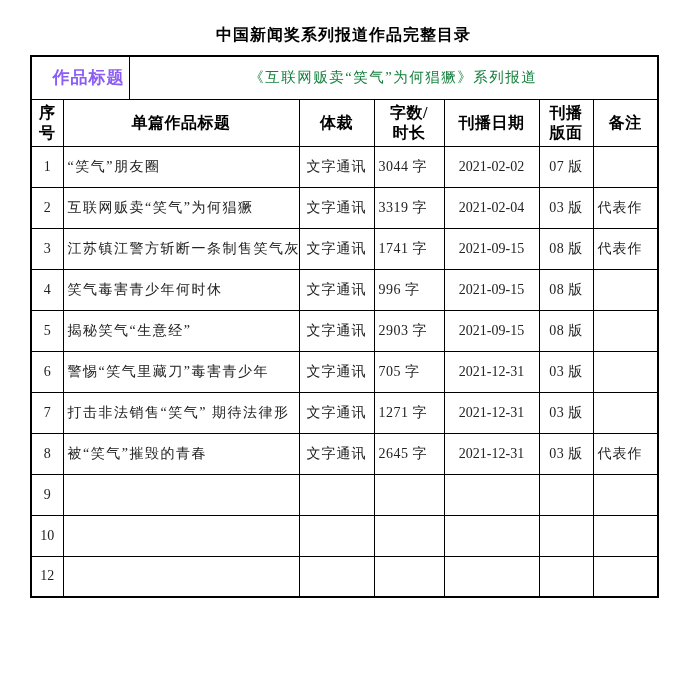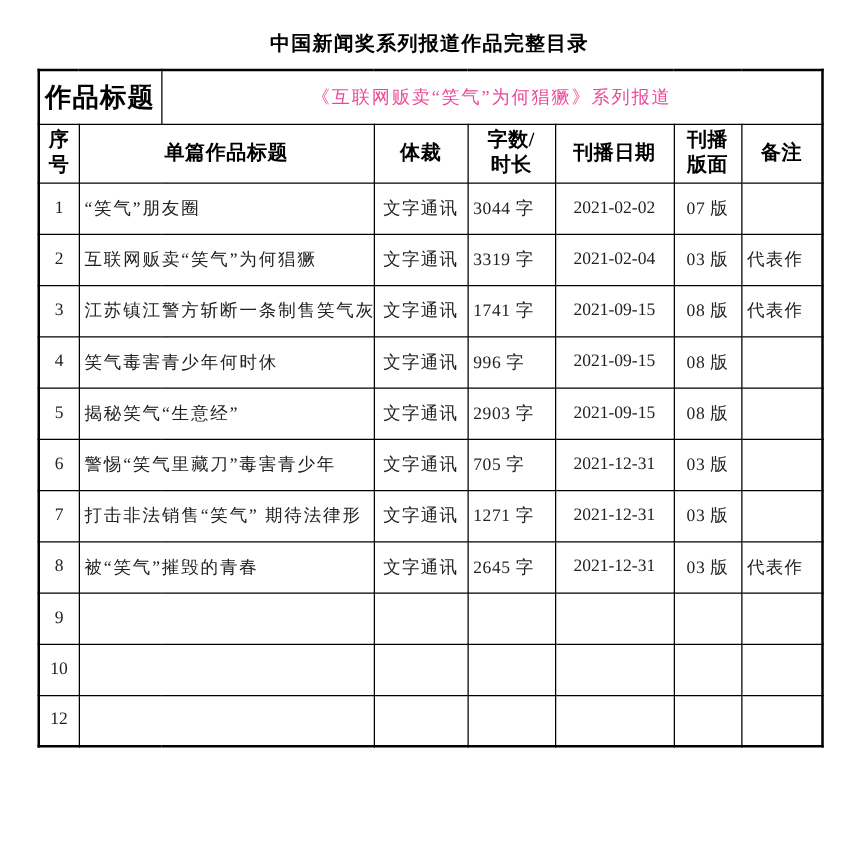--- a/index.html
+++ b/index.html
@@ -18,22 +18,22 @@
     border-collapse:collapse;table-layout:fixed;
     width:627px;margin-left:30px;
     border:2px solid #000;
   }
   table.catalog td{
     border:1.5px solid #000;
     padding:0 4px;vertical-align:middle;overflow:hidden;
     box-sizing:border-box;
   }
   tr.work-row{height:43px;}
-  td.work-label{font-weight:bold;font-size:21px;text-align:left;letter-spacing:1px;color:#000000;}
-  td.work-value{font-size:14.5px;text-align:center;letter-spacing:1.5px;color:#ec4899;white-space:nowrap;}
+  td.work-label{font-weight:bold;font-size:17px;text-align:right;letter-spacing:1px;color:#8b5cf6;}
+  td.work-value{font-size:14.5px;text-align:center;letter-spacing:1.5px;color:#15803d;white-space:nowrap;}
   tr.header-row{height:47px;}
   tr.header-row td{
     font-weight:bold;font-size:16px;text-align:center;
     white-space:pre-line;line-height:1.2;letter-spacing:0.5px;color:#000;
   }
   tr.data-row{height:41px;}
   tr.data-row td{font-size:14px;color:#222;}
   td.c-no{text-align:center;font-size:13.5px;color:#333;}
   td.c-title{text-align:left;letter-spacing:1.5px;white-space:nowrap;padding-left:8px;}
   td.c-genre{text-align:center;letter-spacing:1px;white-space:nowrap;}

